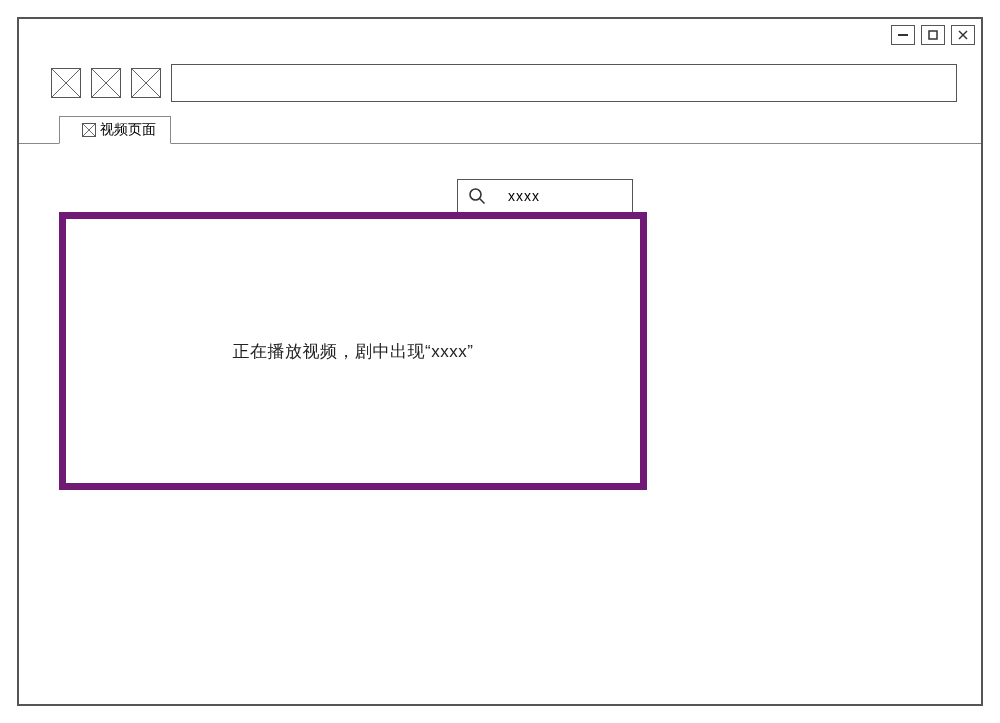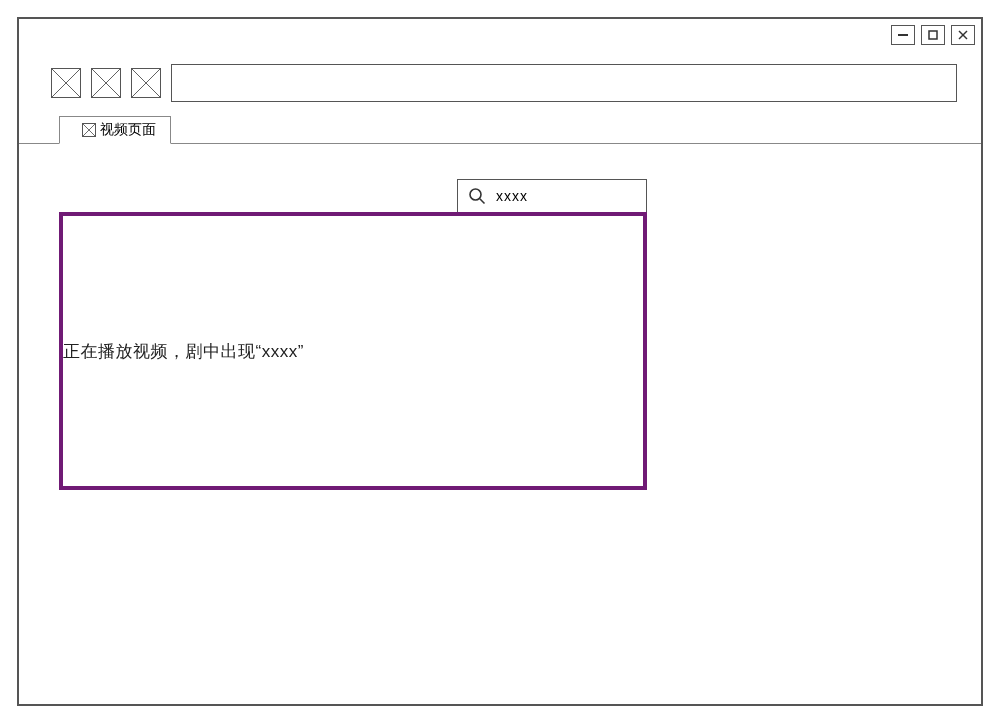--- a/index.html
+++ b/index.html
@@ -75,47 +75,48 @@
     border: 1px solid #555;
     position: relative;
     flex: none;
   }
   .tab .mini-x svg { position:absolute; inset:0; }
 
   
   .search-wrap {
     position: absolute;
     left: 438px; top: 160px;
-    width: 190px; height: 34px;
+    width: 176px; height: 34px;
     border: 1px solid #555;
     display: flex; align-items: center;
     padding: 0 10px;
-    gap: 10px;
+    gap: 22px;
     background:#fff;
     justify-content:space-between;
   }
   .search-wrap .mag {
     width: 18px; height: 18px; flex:none;
   }
   .search-wrap input {
     border: none; outline: none;
     font-size: 14px;
     width: 100%;
     letter-spacing: 1px;
     background: transparent;
   }
 
   
   .video-box {
     position: absolute;
     left: 40px; top: 193px;
     width: 588px; height: 278px;
-    border: 4px solid #701a75;
+    border: 7px solid #701a75;
     display: flex;
     align-items: center;
+    justify-content: center;
   }
   .video-text {
     font-size: 17px;
     color: #222;
     letter-spacing: 0.5px;
   }
 </style>
 </head>
 <body>
 

